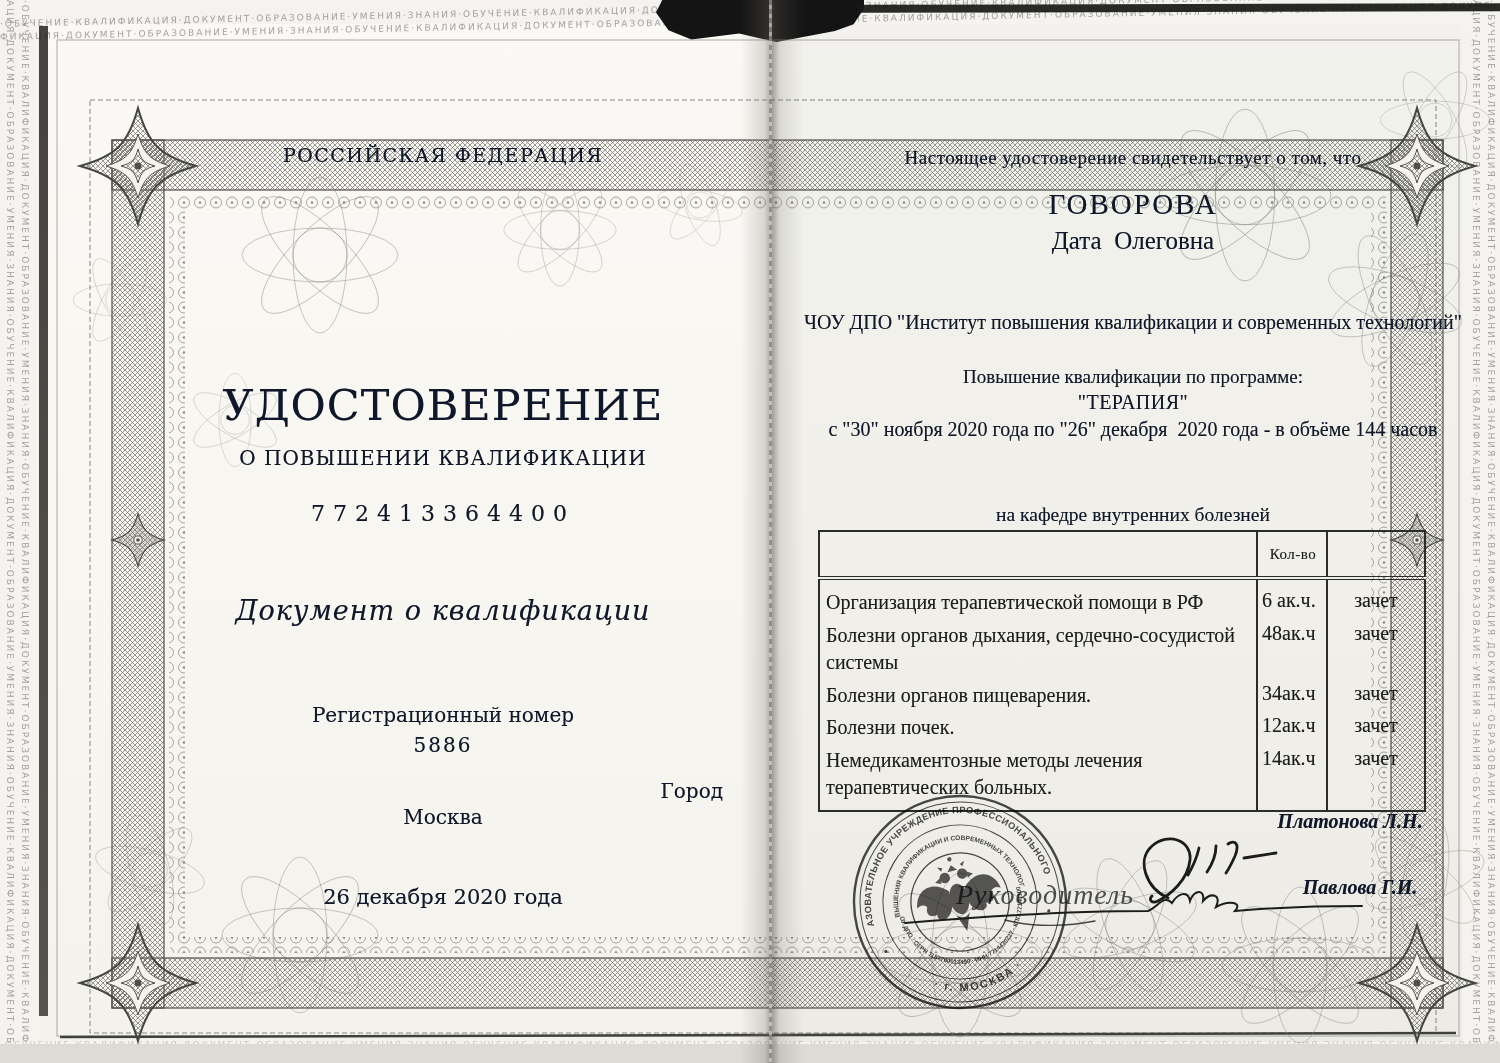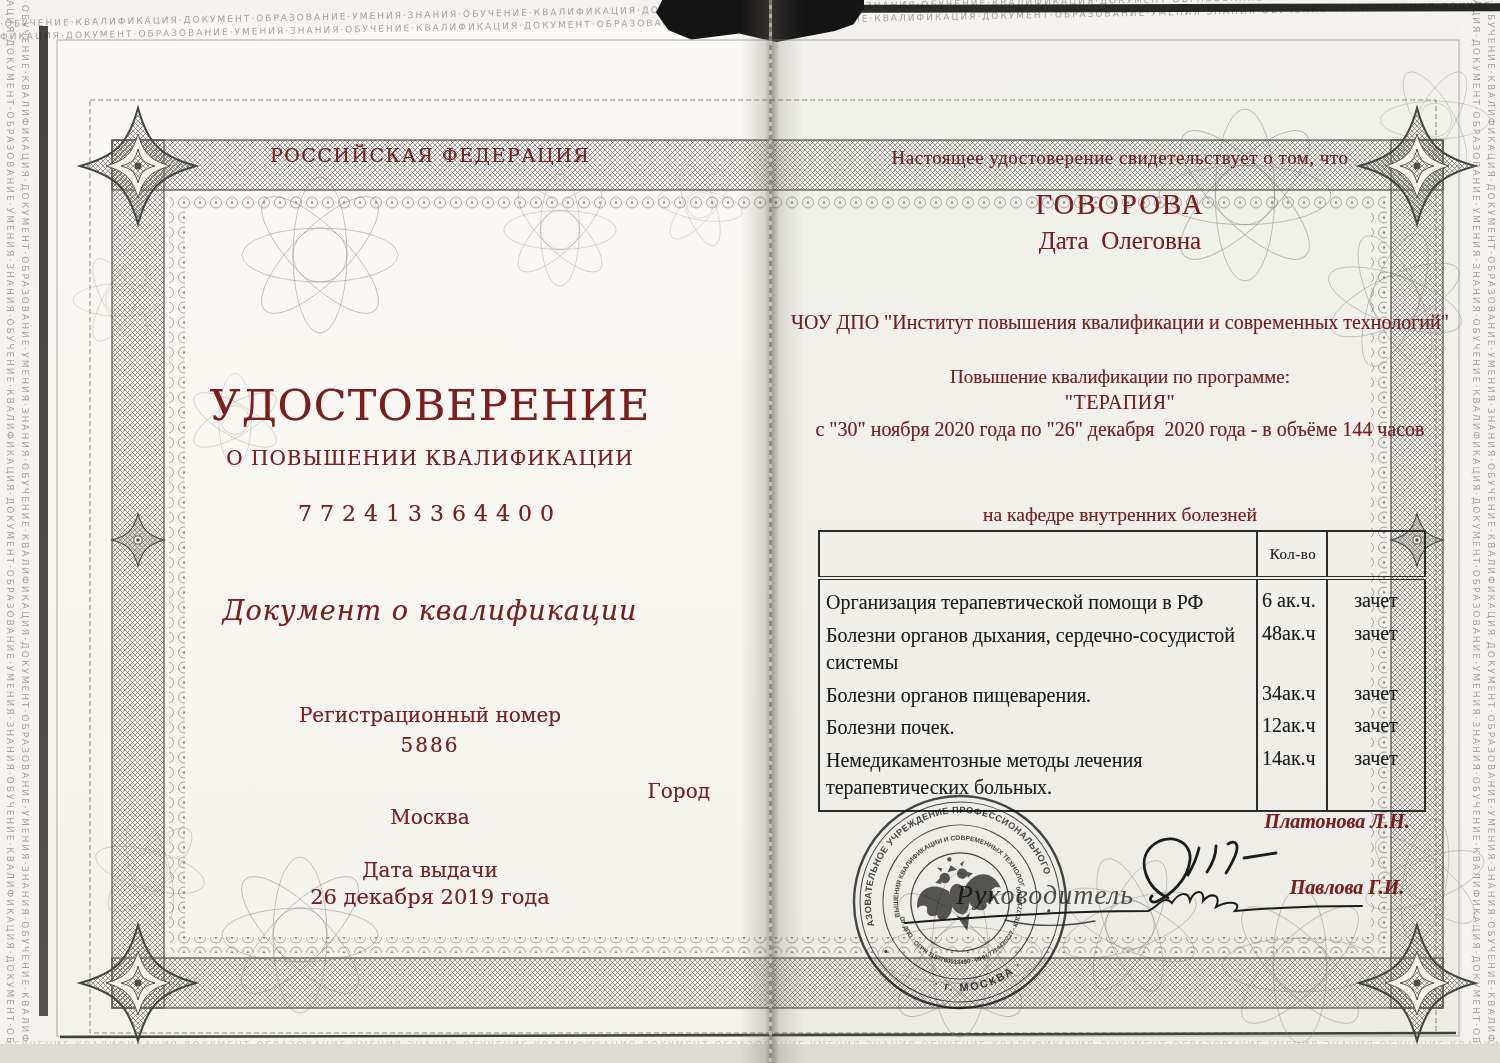--- a/index.html
+++ b/index.html
@@ -21,21 +21,21 @@
   
   .top-blob{left:656px;top:0;width:208px;height:42px;background:#141414;
             clip-path:polygon(3% 0,100% 0,100% 20%,95% 58%,86% 74%,58% 100%,40% 80%,17% 94%,6% 72%,0 30%);}
   .top-line{left:858px;top:4px;width:642px;height:8px;background:#191919;opacity:.93;transform:rotate(-.15deg);}
   .left-strip{left:39px;top:26px;width:9px;height:990px;background:linear-gradient(180deg,#26221f,#3a3631);opacity:.85;}
   .fold{left:740px;top:0;width:64px;height:1063px;z-index:12;
         background:linear-gradient(90deg,rgba(118,112,104,0) 0%,rgba(118,112,104,.25) 38%,rgba(82,78,71,.5) 50%,rgba(118,112,104,.2) 62%,rgba(118,112,104,0) 100%);}
   .fold-line{left:29px;top:0;width:3px;height:100%;background:repeating-linear-gradient(180deg,#8d887f 0 5px,#c9c5bc 5px 9px);opacity:.8;}
   
   .tc{text-align:center;z-index:15;}
-  .ink{color:#7f1d1d;text-shadow:0 0 .5px rgba(30,30,30,.45);}
+  .ink{color:#0f172a;text-shadow:0 0 .5px rgba(30,30,30,.45);margin-left:13px;}
   .lp-country{left:190px;top:144px;width:480px;font-family:"DejaVu Serif",serif;font-size:19px;letter-spacing:1.5px;}
   .lp-title{left:150px;top:380px;width:560px;font-family:"DejaVu Serif",serif;font-size:43px;letter-spacing:1px;}
   .lp-subtitle{left:150px;top:446px;width:560px;font-family:"DejaVu Serif",serif;font-size:20px;letter-spacing:1px;}
   .lp-serial{left:150px;top:501px;width:560px;font-family:"DejaVu Serif",serif;font-size:22px;letter-spacing:8px;}
   .lp-doctype{left:150px;top:595px;width:560px;font-style:italic;font-family:"DejaVu Serif",serif;font-size:27px;letter-spacing:1px;}
   .lp-reglabel{left:150px;top:703px;width:560px;font-family:"DejaVu Serif",serif;font-size:20px;}
   .lp-regnum{left:150px;top:733px;width:560px;font-family:"DejaVu Serif",serif;font-size:20px;letter-spacing:2px;}
   .lp-citylabel{left:150px;top:779px;width:560px;font-family:"DejaVu Serif",serif;font-size:20px;text-align:right;}
   .lp-city{left:150px;top:805px;width:560px;font-family:"DejaVu Serif",serif;font-size:20px;}
   .lp-datelabel{left:150px;top:858px;width:560px;font-family:"DejaVu Serif",serif;font-size:20px;}
@@ -249,22 +249,21 @@
 
   <div class="abs tc ink lp-country">РОССИЙСКАЯ ФЕДЕРАЦИЯ</div>
   <div class="abs tc ink lp-title">УДОСТОВЕРЕНИЕ</div>
   <div class="abs tc ink lp-subtitle">О ПОВЫШЕНИИ КВАЛИФИКАЦИИ</div>
   <div class="abs tc ink lp-serial">772413364400</div>
   <div class="abs tc ink lp-doctype">Документ о квалификации</div>
   <div class="abs tc ink lp-reglabel">Регистрационный номер</div>
   <div class="abs tc ink lp-regnum">5886</div>
   <div class="abs tc ink lp-citylabel">Город</div>
   <div class="abs tc ink lp-city">Москва</div>
-  <div class="abs tc ink lp-datelabel">Дата выдачи</div>
-  <div class="abs tc ink lp-date">26 декабря 2019 года</div>
+  <div class="abs tc ink lp-date">26 декабря 2020 года</div>
 
   <div class="abs tc ink rp-intro">Настоящее удостоверение свидетельствует о том, что</div>
   <div class="abs tc ink rp-surname">ГОВОРОВА</div>
   <div class="abs tc ink rp-names">Дата  Олеговна</div>
   <div class="abs tc ink rp-inst">ЧОУ ДПО "Институт повышения квалификации и современных технологий"</div>
   <div class="abs tc ink rp-proglabel">Повышение квалификации по программе:</div>
   <div class="abs tc ink rp-progname">"ТЕРАПИЯ"</div>
   <div class="abs tc ink rp-period">с "30" ноября 2020 года по "26" декабря  2020 года - в объёме 144 часов</div>
   <div class="abs tc ink rp-dept">на кафедре внутренних болезней</div>
 

